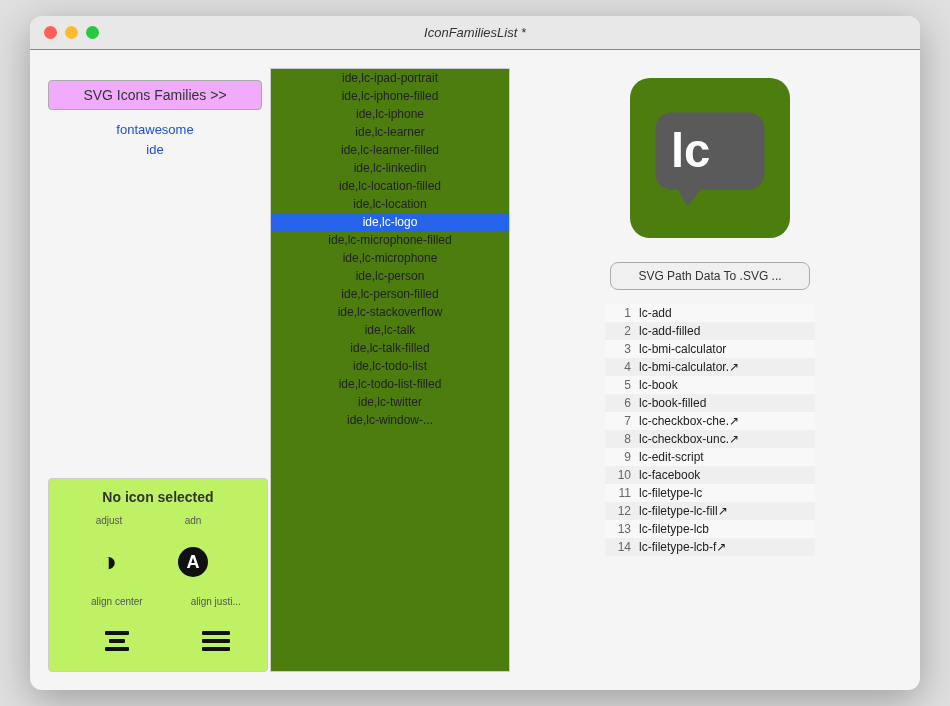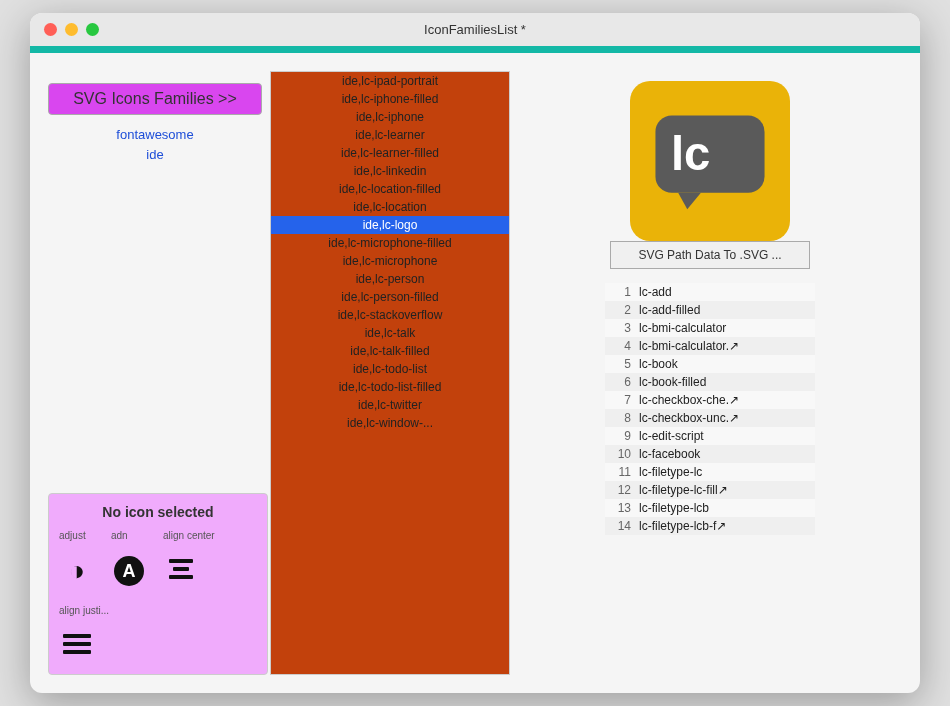--- a/index.html
+++ b/index.html
@@ -13,132 +13,135 @@
     }
     .window {
       width: 890px;
       background: #f5f5f5;
       border-radius: 12px;
       box-shadow: 0 10px 40px rgba(0,0,0,0.3);
       overflow: hidden;
     }
     .titlebar {
       background: #e8e8e8;
-      border-bottom: 7px solid #14b8a6;
+      border-bottom: 1px solid #14b8a6;
       padding: 10px 14px;
       display: flex;
       align-items: center;
       gap: 8px;
       position: relative;
+      font-style: italic;
     }
     .traffic-light {
       width: 13px; height: 13px;
       border-radius: 50%;
       display: inline-block;
     }
     .tl-close { background: #ff5f57; }
     .tl-min { background: #febc2e; }
     .tl-max { background: #28c840; }
     .titlebar-title {
       position: absolute;
       left: 50%;
       transform: translateX(-50%);
       font-size: 13px;
       font-weight: 500;
       color: #333;
     }
     .svg-families-btn {
       border: 1px solid #aaa;
-      background: #d946ef;
+      background: #f0abfc;
       border-radius: 4px;
       padding: 6px 10px;
-      font-size: 16px;
+      font-size: 14px;
       color: #333;
       cursor: pointer;
       text-align: center;
     }
     .icon-list {
       flex: 1;
       overflow-y: auto;
       border: 1px solid #ccc;
-      background: #c2410c;
+      background: #4d7c0f;
       font-size: 12px;
     }
     .icon-list::-webkit-scrollbar { width: 8px; }
     .icon-list::-webkit-scrollbar-track { background: #f0f0f0; }
     .icon-list::-webkit-scrollbar-thumb { background: #bbb; border-radius: 4px; }
     .list-item {
       padding: 2px 8px;
       cursor: pointer;
       color: #222;
       white-space: nowrap;
       text-align: center;
     }
     .list-item.selected {
       background: #2563eb;
       color: #fff;
     }
     
     .bottom-preview {
       margin-top: 8px;
       border: 1px solid #ccc;
-      background: #f0abfc;
+      background: #bef264;
       border-radius: 4px;
       padding: 10px;
       width: 255px;
     }
     .no-icon-label {
       text-align: center;
       font-weight: 600;
       font-size: 14px;
       color: #333;
       margin-bottom: 10px;
     }
     .icon-grid {
       display: flex;
       gap: 16px;
       flex-wrap: wrap;
     }
     .icon-cell {
       display: flex;
       flex-direction: column;
-      gap: 12px;
+      align-items: center;
+      gap: 18px;
+      margin-left: 32px;
     }
     .icon-label {
       font-size: 10px;
       color: #555;
     }
     .icon-shape {
       width: 36px;
       height: 36px;
       display: flex;
       align-items: center;
       justify-content: center;
       font-size: 24px;
     }
     .logo-preview {
       width: 160px;
       height: 160px;
-      background: #eab308;
+      background: #4d7c0f;
       border-radius: 20px;
       display: flex;
       align-items: center;
       justify-content: center;
       margin-top: 10px;
-      margin-bottom: 0;
+      margin-bottom: 24px;
       text-align: right;
     }
     .logo-svg {
       width: 120px;
       height: 100px;
     }
     .svg-path-btn {
       border: 1px solid #aaa;
       background: #f0f0f0;
-      border-radius: 0;
+      border-radius: 8px;
       padding: 6px 14px;
       font-size: 12px;
       color: #333;
       cursor: pointer;
       margin-bottom: 14px;
       width: 200px;
       text-align: center;
     }
     .name-row {
       display: flex;

